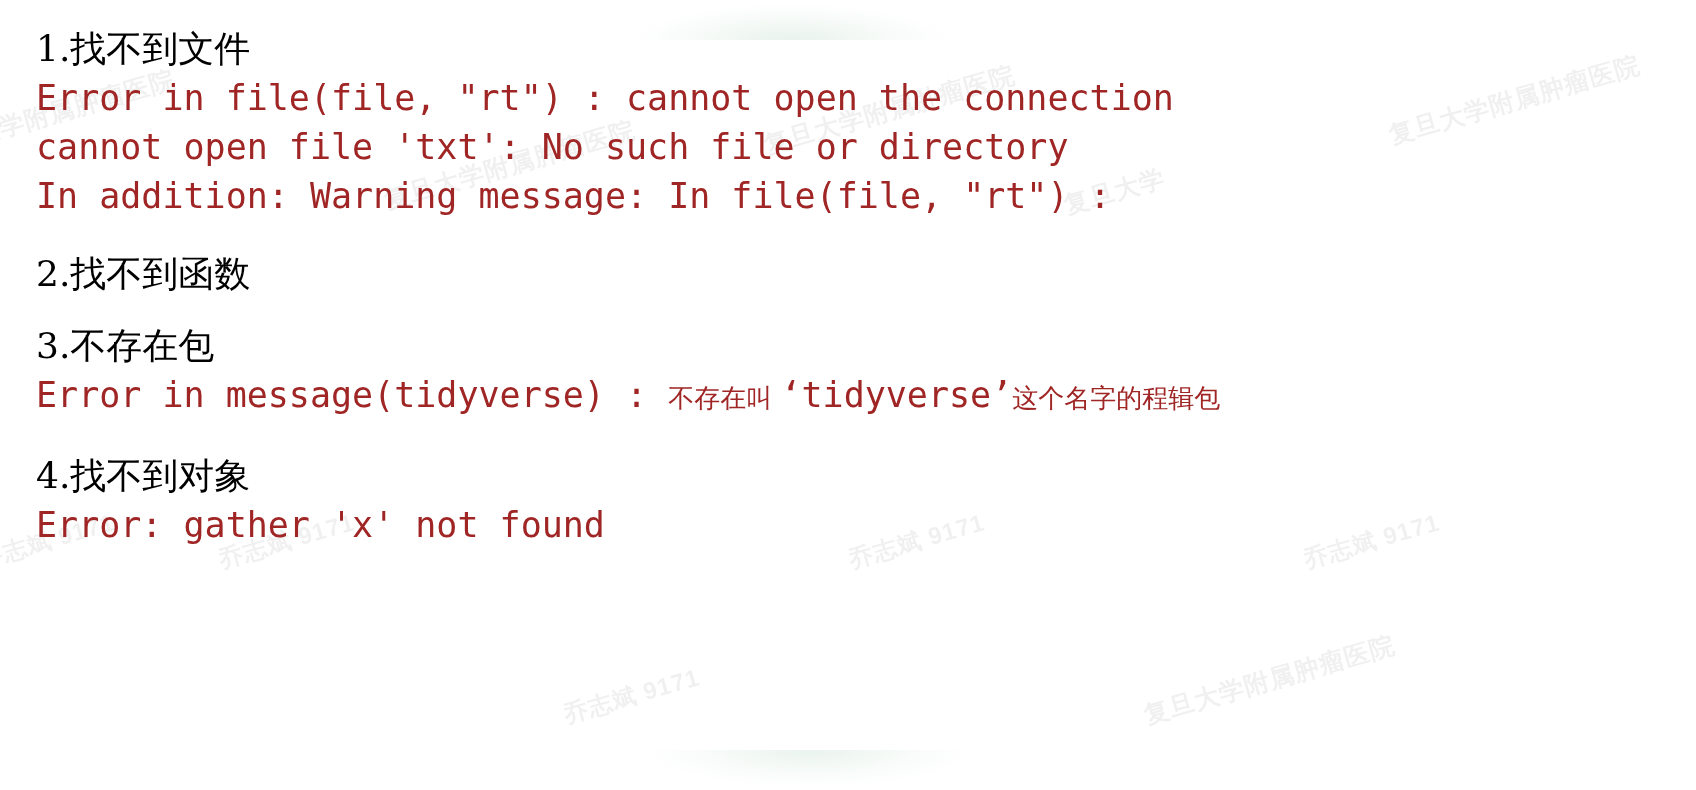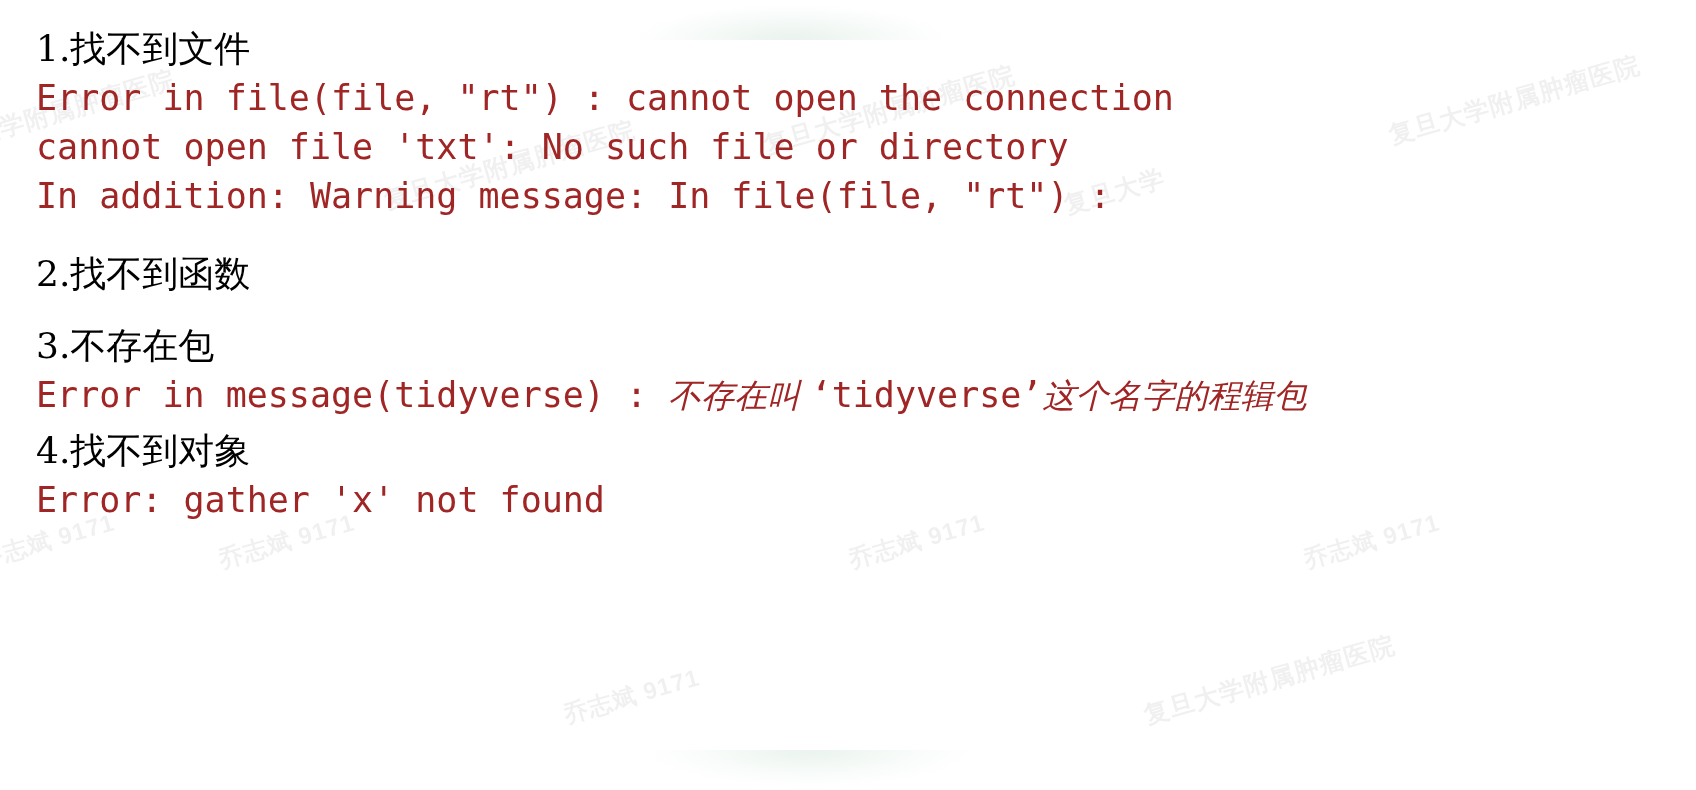--- a/index.html
+++ b/index.html
@@ -80,28 +80,27 @@
     font-size: 35px;
     line-height: 49px;
     color: #A02525;
     white-space: pre;
     margin: 0;
     letter-spacing: 0px;
   }
 
   .err .cjk {
     font-family: "DejaVu Serif", "Liberation Serif", serif;
-    font-size: 33px;
-    font-style: italic;
+    font-size: 26px;
   }
 
   
   #block-1 { margin-bottom: 26px; }
   #block-2 { margin-bottom: 26px; margin-top: 30px; }
-  #block-3 { margin-bottom: 8px; }
+  #block-3 { margin-bottom: 30px; }
 </style>
 </head>
 <body>
 
 <div id="watermark-layer">
   <div class="wm-green"></div>
   <div class="wm-green2"></div>
 <div class="wm hosp" style="left: -30px; top: 120px; transform: rotate(-16deg);">大学附属肿瘤医院</div>
     <div class="wm hosp" style="left: 760px; top: 130px; transform: rotate(-16deg);">复旦大学附属肿瘤医院</div>
     <div class="wm hosp" style="left: 1385px; top: 120px; transform: rotate(-16deg);">复旦大学附属肿瘤医院</div>

